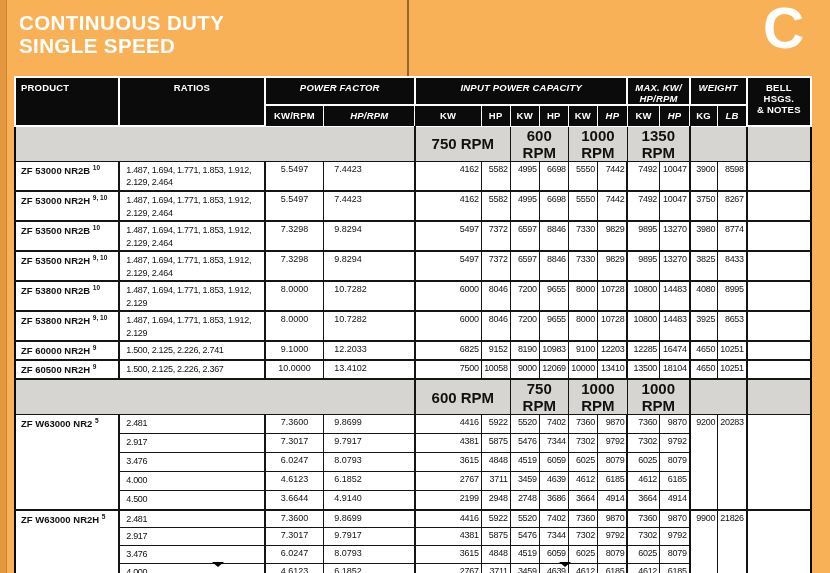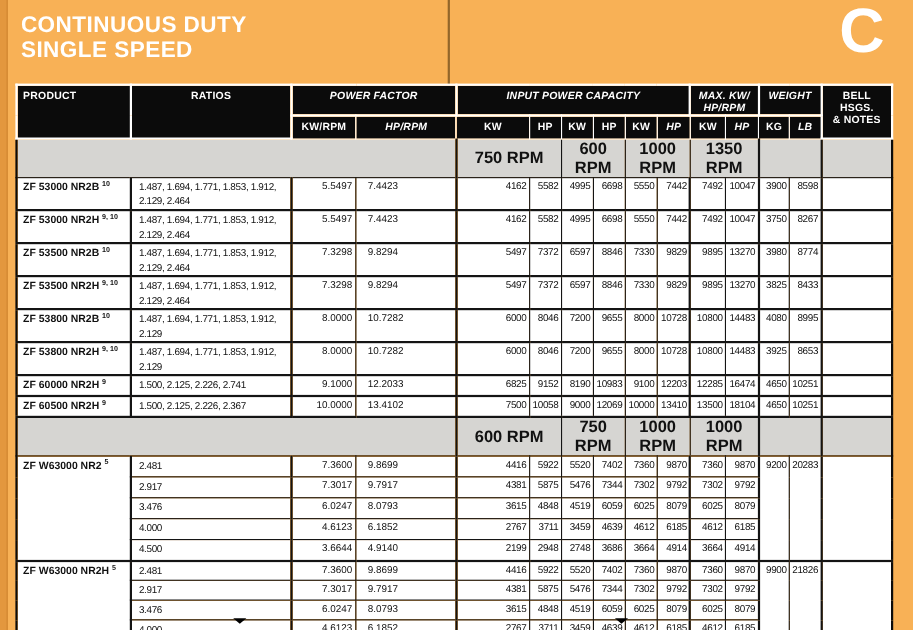--- a/index.html
+++ b/index.html
@@ -50,21 +50,21 @@
   #spec tbody td { background: #ffffff; }
   #spec tbody tr.band td {
     background: #d6d5d2; font-weight: bold; font-size: 15px;
     text-align: center; vertical-align: middle; padding: 0;
   }
   #spec td.thickR { border-right-width: 2px; }
   #spec tr.thickB > td, #spec td.thickB { border-bottom-width: 2px; }
   .c-product { font-weight: bold; font-size: 10px; padding-left: 5px !important; white-space: nowrap !important; }
   .c-product sup { font-size: 6.5px; letter-spacing: 0; }
   .c-ratios { padding-left: 6px !important; font-size: 9px !important; letter-spacing: -0.3px; line-height: 12.5px; }
-  .c-pfkw { text-align: right; font-size: 9px !important; }
+  .c-pfkw { text-align: center; font-size: 9px !important; }
   .c-pfhp { text-align: left; padding-left: 10px !important; font-size: 9px !important; margin-top: 12px; }
   .c-num { text-align: right; padding: 2px 2px 0 0 !important; font-size: 9px !important; letter-spacing: -0.3px; }
   .tri {
     position: absolute; top: 562px; width: 0; height: 0;
     border-left: 6px solid transparent; border-right: 6px solid transparent;
     border-top: 5px solid #000;
   }
   #tri-left  { left: 212px; }
   #tri-right { left: 559px; }
 </style>

